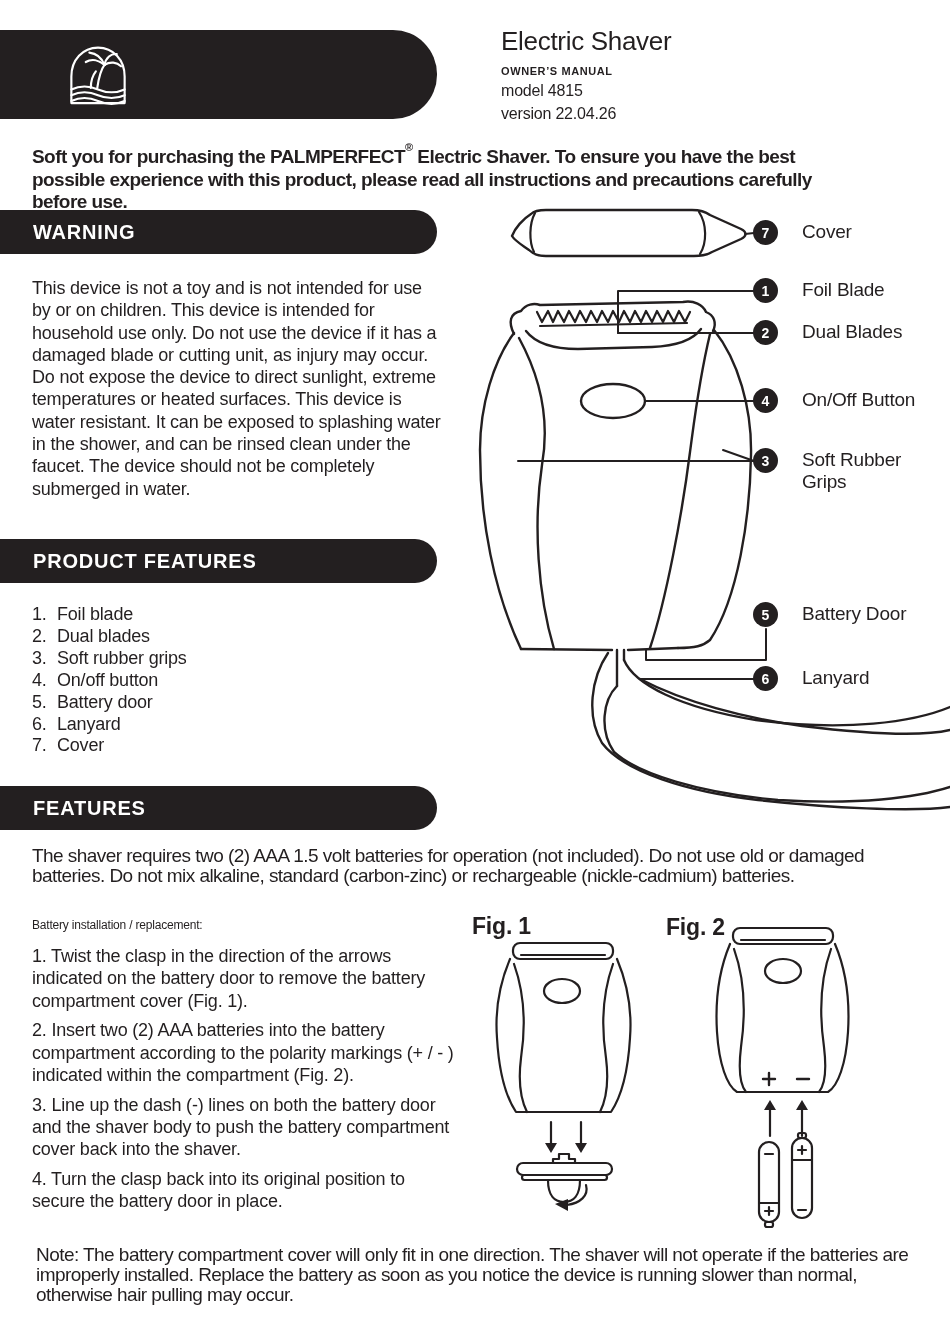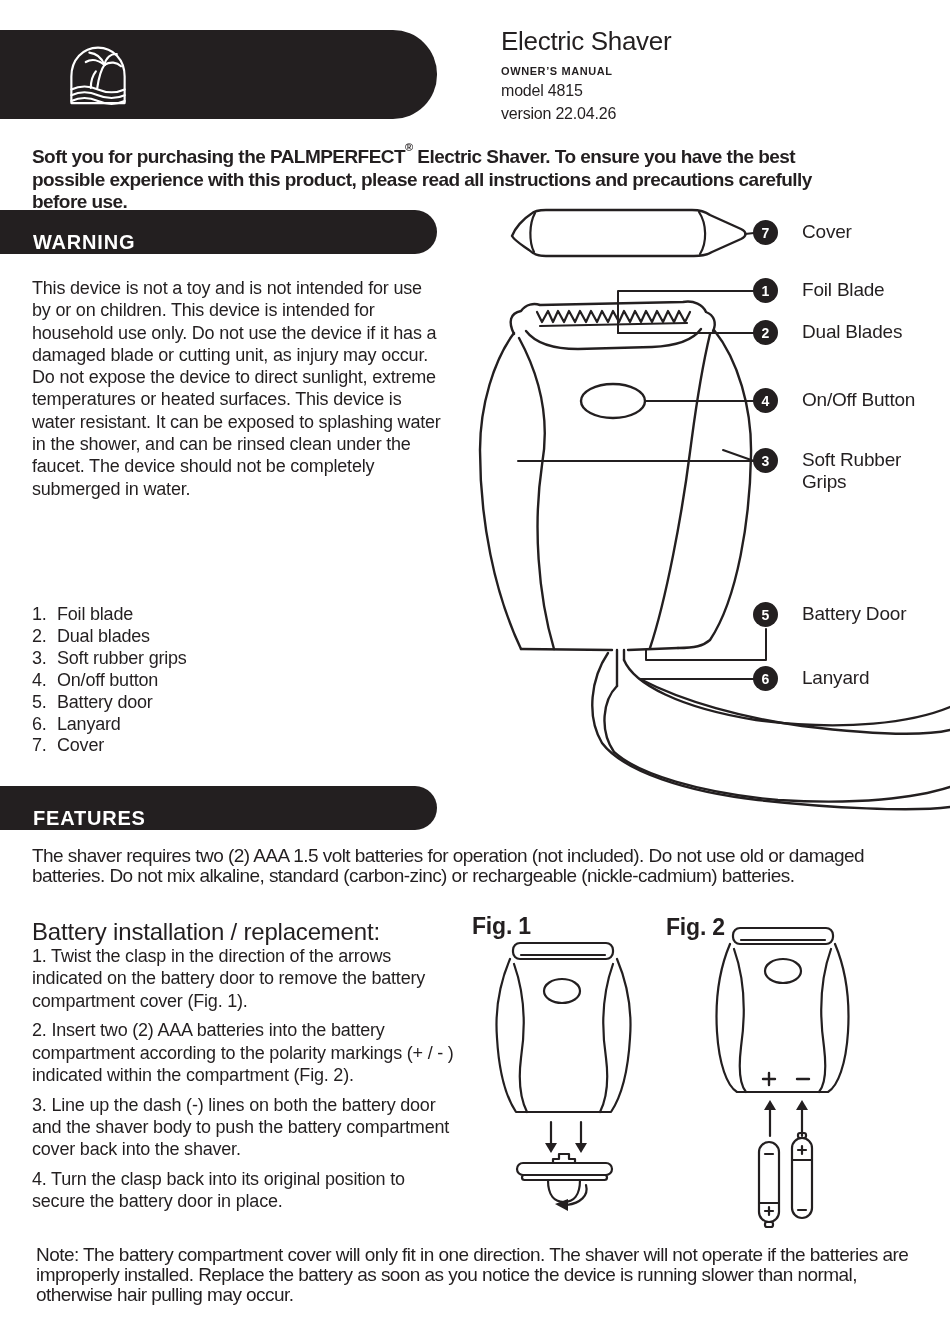--- a/index.html
+++ b/index.html
@@ -26,34 +26,34 @@
   .body-text{font-size:18px;line-height:22.3px;letter-spacing:-0.2px;}
   .cond{font-size:19px;line-height:20px;letter-spacing:-0.55px;}
   .intro{
     position:absolute;left:32px;top:141px;width:836px;font-weight:bold;
     font-size:19px;line-height:22.5px;letter-spacing:-0.55px;
   }
   .intro sup{font-size:11px;position:relative;top:-0.5em;}
   
   .banner{
     position:absolute;left:0;width:437px;height:44px;background:#231f20;
-    border-radius:0 22px 22px 0;display:flex;align-items:flex-end;
+    border-radius:0 22px 22px 0;display:flex;align-items:center;
   }
   .banner .banner-label{color:#fff;font-weight:bold;font-size:20px;letter-spacing:0.8px;margin-left:33px;}
   .warning-banner{top:210px;}
   .features-banner{top:539px;}
   .batteries-banner{top:786px;}
   .warning-body{position:absolute;left:32px;top:277px;width:412px;}
   
   .features-list{position:absolute;left:32px;top:604px;list-style:none;margin:0;padding:0;}
   .features-list li{font-size:18px;line-height:21.9px;letter-spacing:-0.2px;display:flex;}
   .features-list .num{width:25px;flex:none;}
   
   .batteries-intro{position:absolute;left:32px;top:846px;width:888px;}
-  .batteries-sub{position:absolute;left:32px;top:918px;font-size:24px;letter-spacing:-0.2px;}
+  .batteries-sub{position:absolute;left:32px;top:918px;font-size:12px;letter-spacing:-0.2px;}
   .steps{position:absolute;left:32px;top:945px;width:422px;}
   .steps .step{margin-bottom:7.5px;}
   .fig-label{position:absolute;font-size:23px;font-weight:bold;letter-spacing:-0.2px;}
   .fig1-label{left:472px;top:913px;}
   .fig2-label{left:666px;top:914px;}
   .note{position:absolute;left:36px;top:1245px;width:884px;}
   
   .callout{position:absolute;display:flex;align-items:flex-start;}
   .callout-num{
     flex:none;width:25px;height:25px;border-radius:50%;background:#231f20;color:#fff;
@@ -159,20 +159,23 @@
   </div>
   <div class="callout callout-5" style="left:753px;top:602px;">
     <span class="callout-num">5</span>
     <span class="callout-label">Battery Door</span>
   </div>
   <div class="callout callout-6" style="left:753px;top:666px;">
     <span class="callout-num">6</span>
     <span class="callout-label">Lanyard</span>
   </div>
 
+  <div class="banner features-banner">
+    <span class="banner-label">PRODUCT FEATURES</span>
+  </div>
   <ol class="features-list">
     <li>
         <span class="num">1.</span>
         <span>Foil blade</span>
       </li>
     <li>
         <span class="num">2.</span>
         <span>Dual blades</span>
       </li>
     <li>

